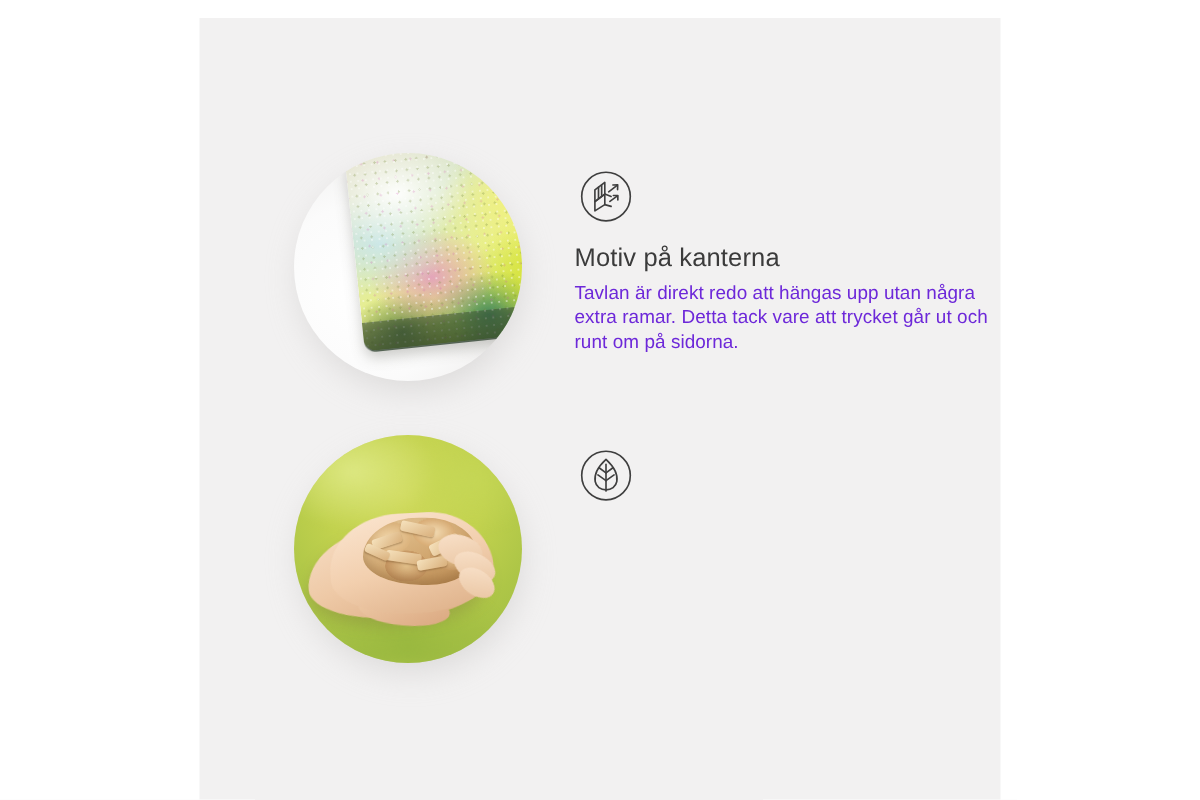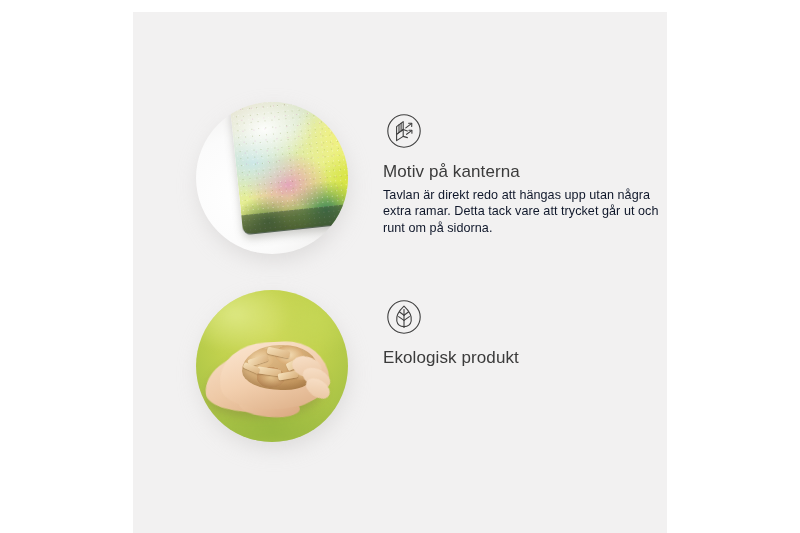--- a/index.html
+++ b/index.html
@@ -214,21 +214,21 @@
     font-size: 17px;
     font-weight: 400;
     line-height: 21px;
     color: #3b3b3b;
     letter-spacing: .1px;
   }
   .body {
     margin: 0;
     font-size: 12.6px;
     line-height: 16.4px;
-    color: #0f172a;
+    color: #6d28d9;
     letter-spacing: .05px;
   }
   .feature.one .content { top: 18px; }
   .feature.two .content { top: 16px; }
 </style>
 </head>
 <body>
 
 <div class="canvas-root">
 
@@ -299,18 +299,17 @@
             <circle cx="21" cy="21" r="16.2"></circle>
             <path d="M21 10.2 C26.6 15.4 29.0 20.8 28.2 25.0 C27.6 28.4 24.6 30.6 21 30.6
                      C17.4 30.6 14.4 28.4 13.8 25.0 C13.0 20.8 15.4 15.4 21 10.2 Z"></path>
             <path d="M21 13.6 L21 31.4"></path>
             <path d="M21 19.2 L16.6 16.0"></path>
             <path d="M21 19.2 L25.4 16.0"></path>
             <path d="M21 24.4 L15.6 20.6"></path>
             <path d="M21 24.4 L26.4 20.6"></path>
           </svg>
         </span>
-        <h2 class="title">Ekologisk produkt</h2>
       </div>
     </section>
 
   </div>
 </div>
 
 </body></html>

